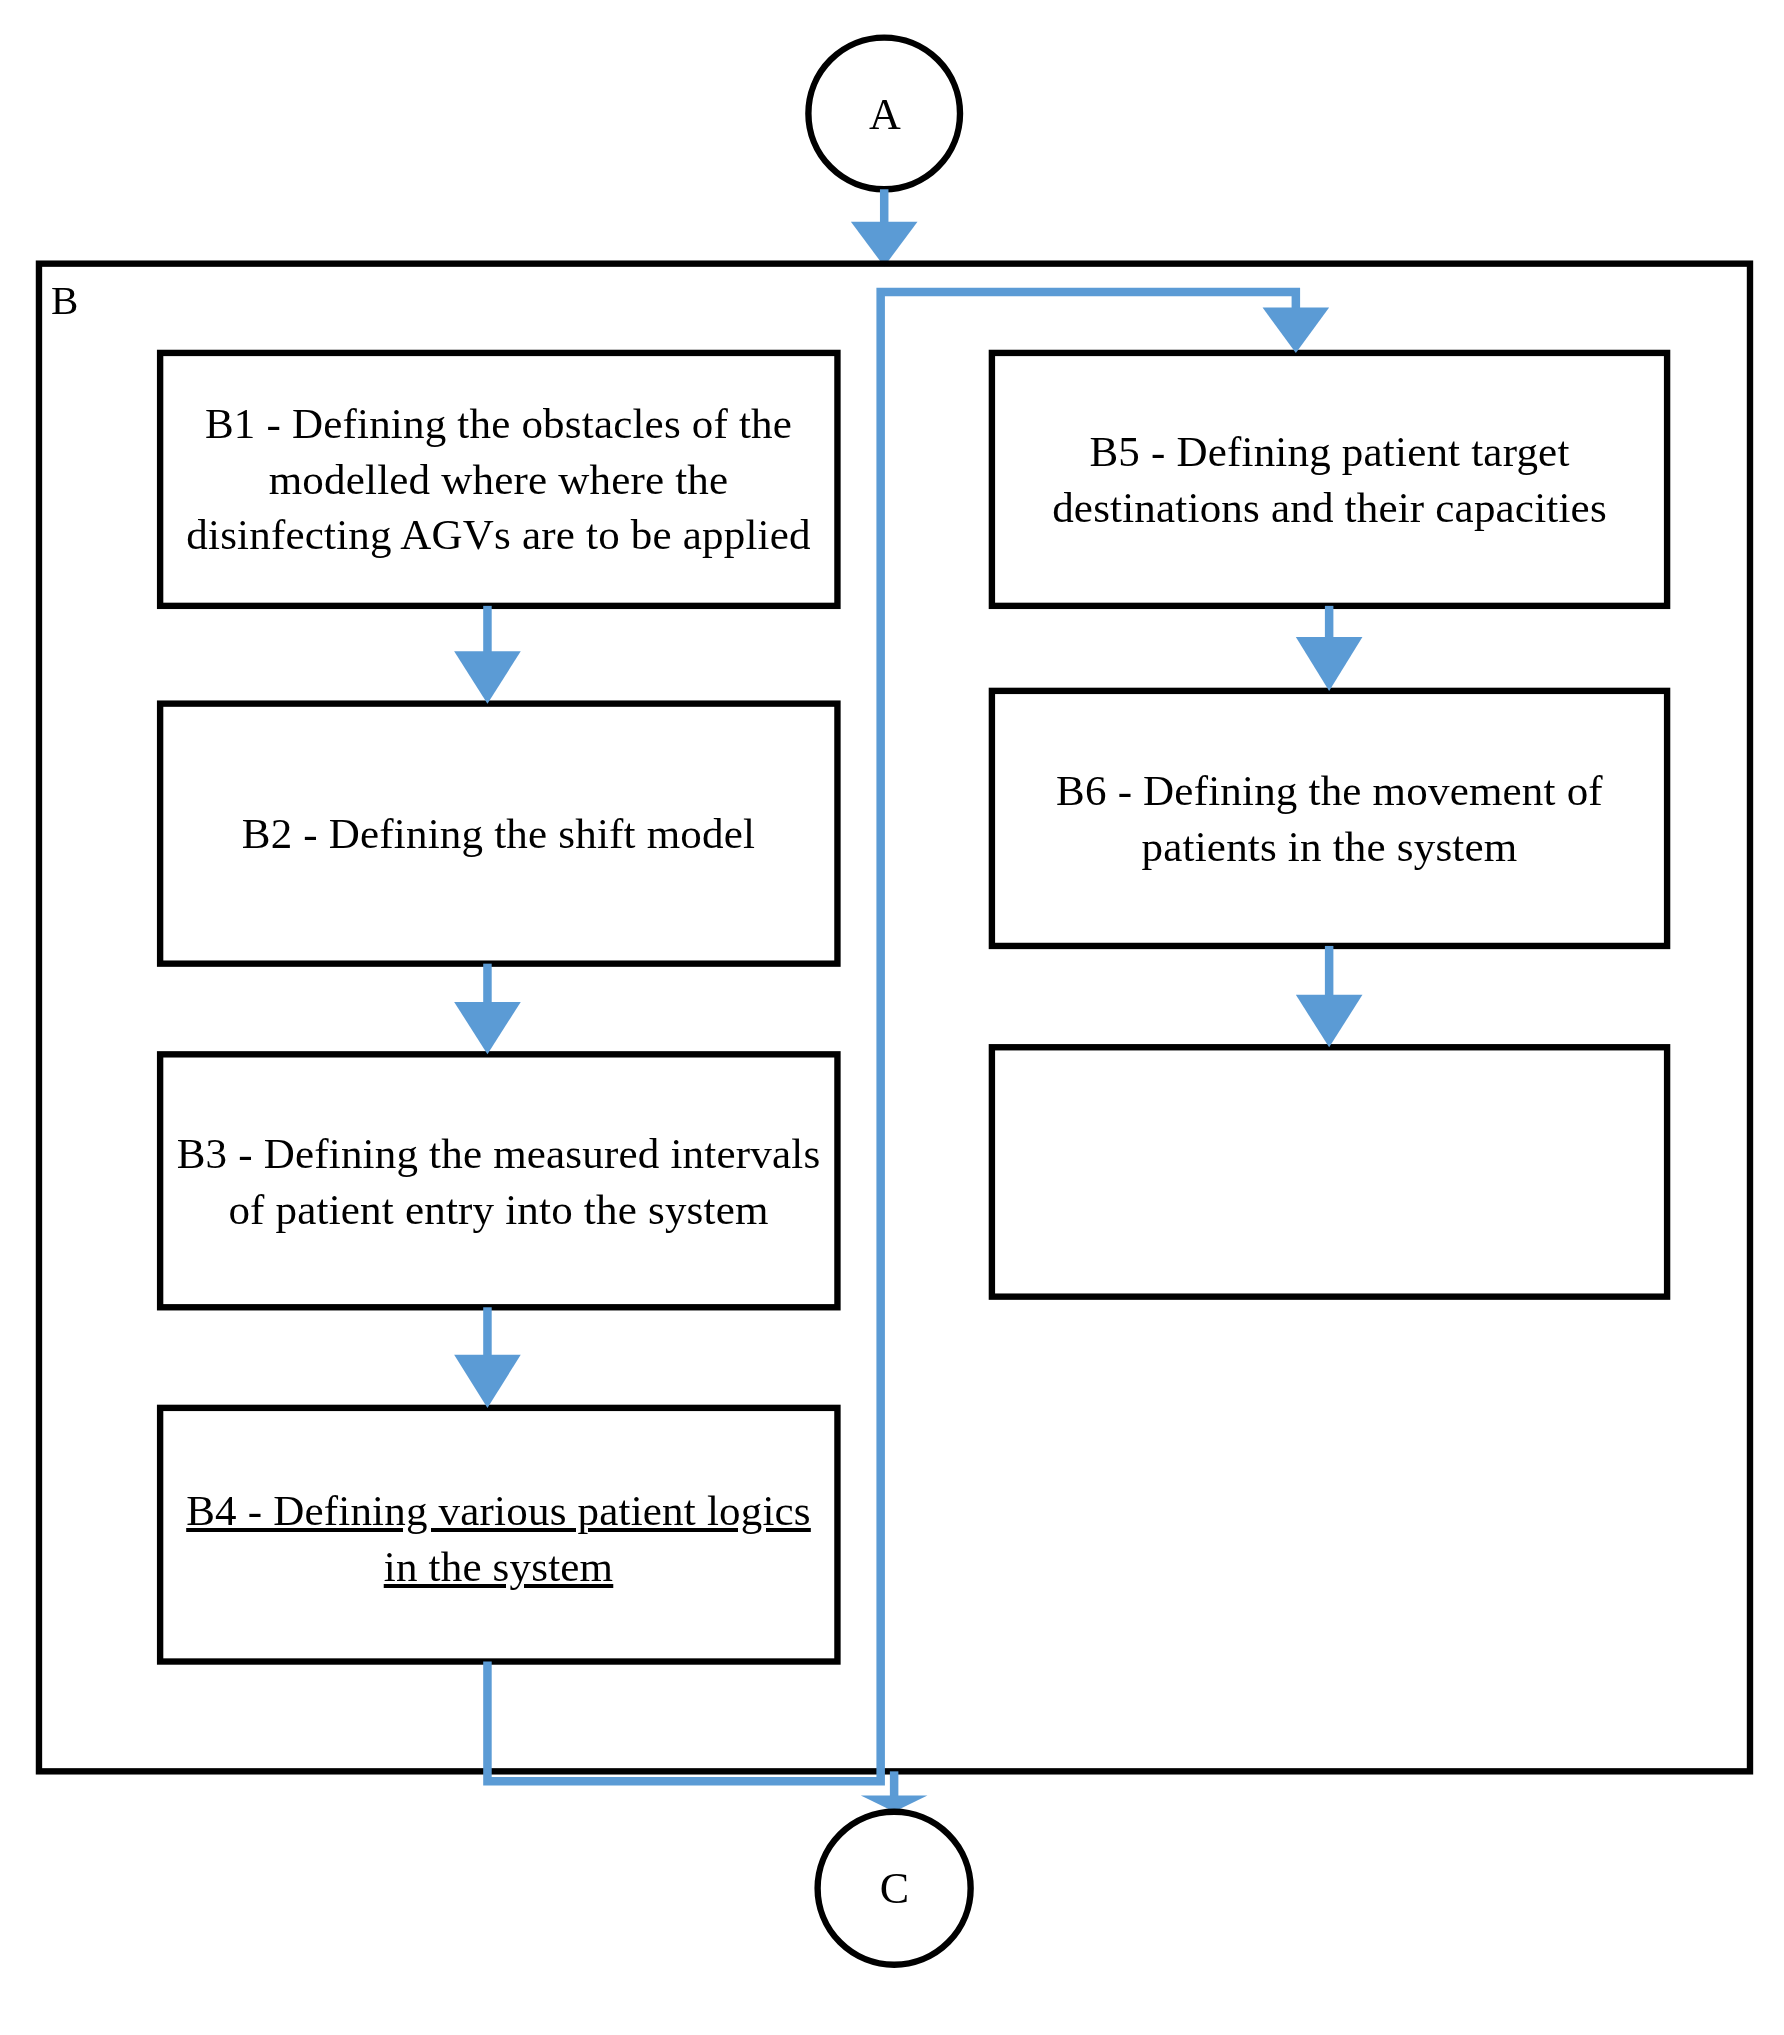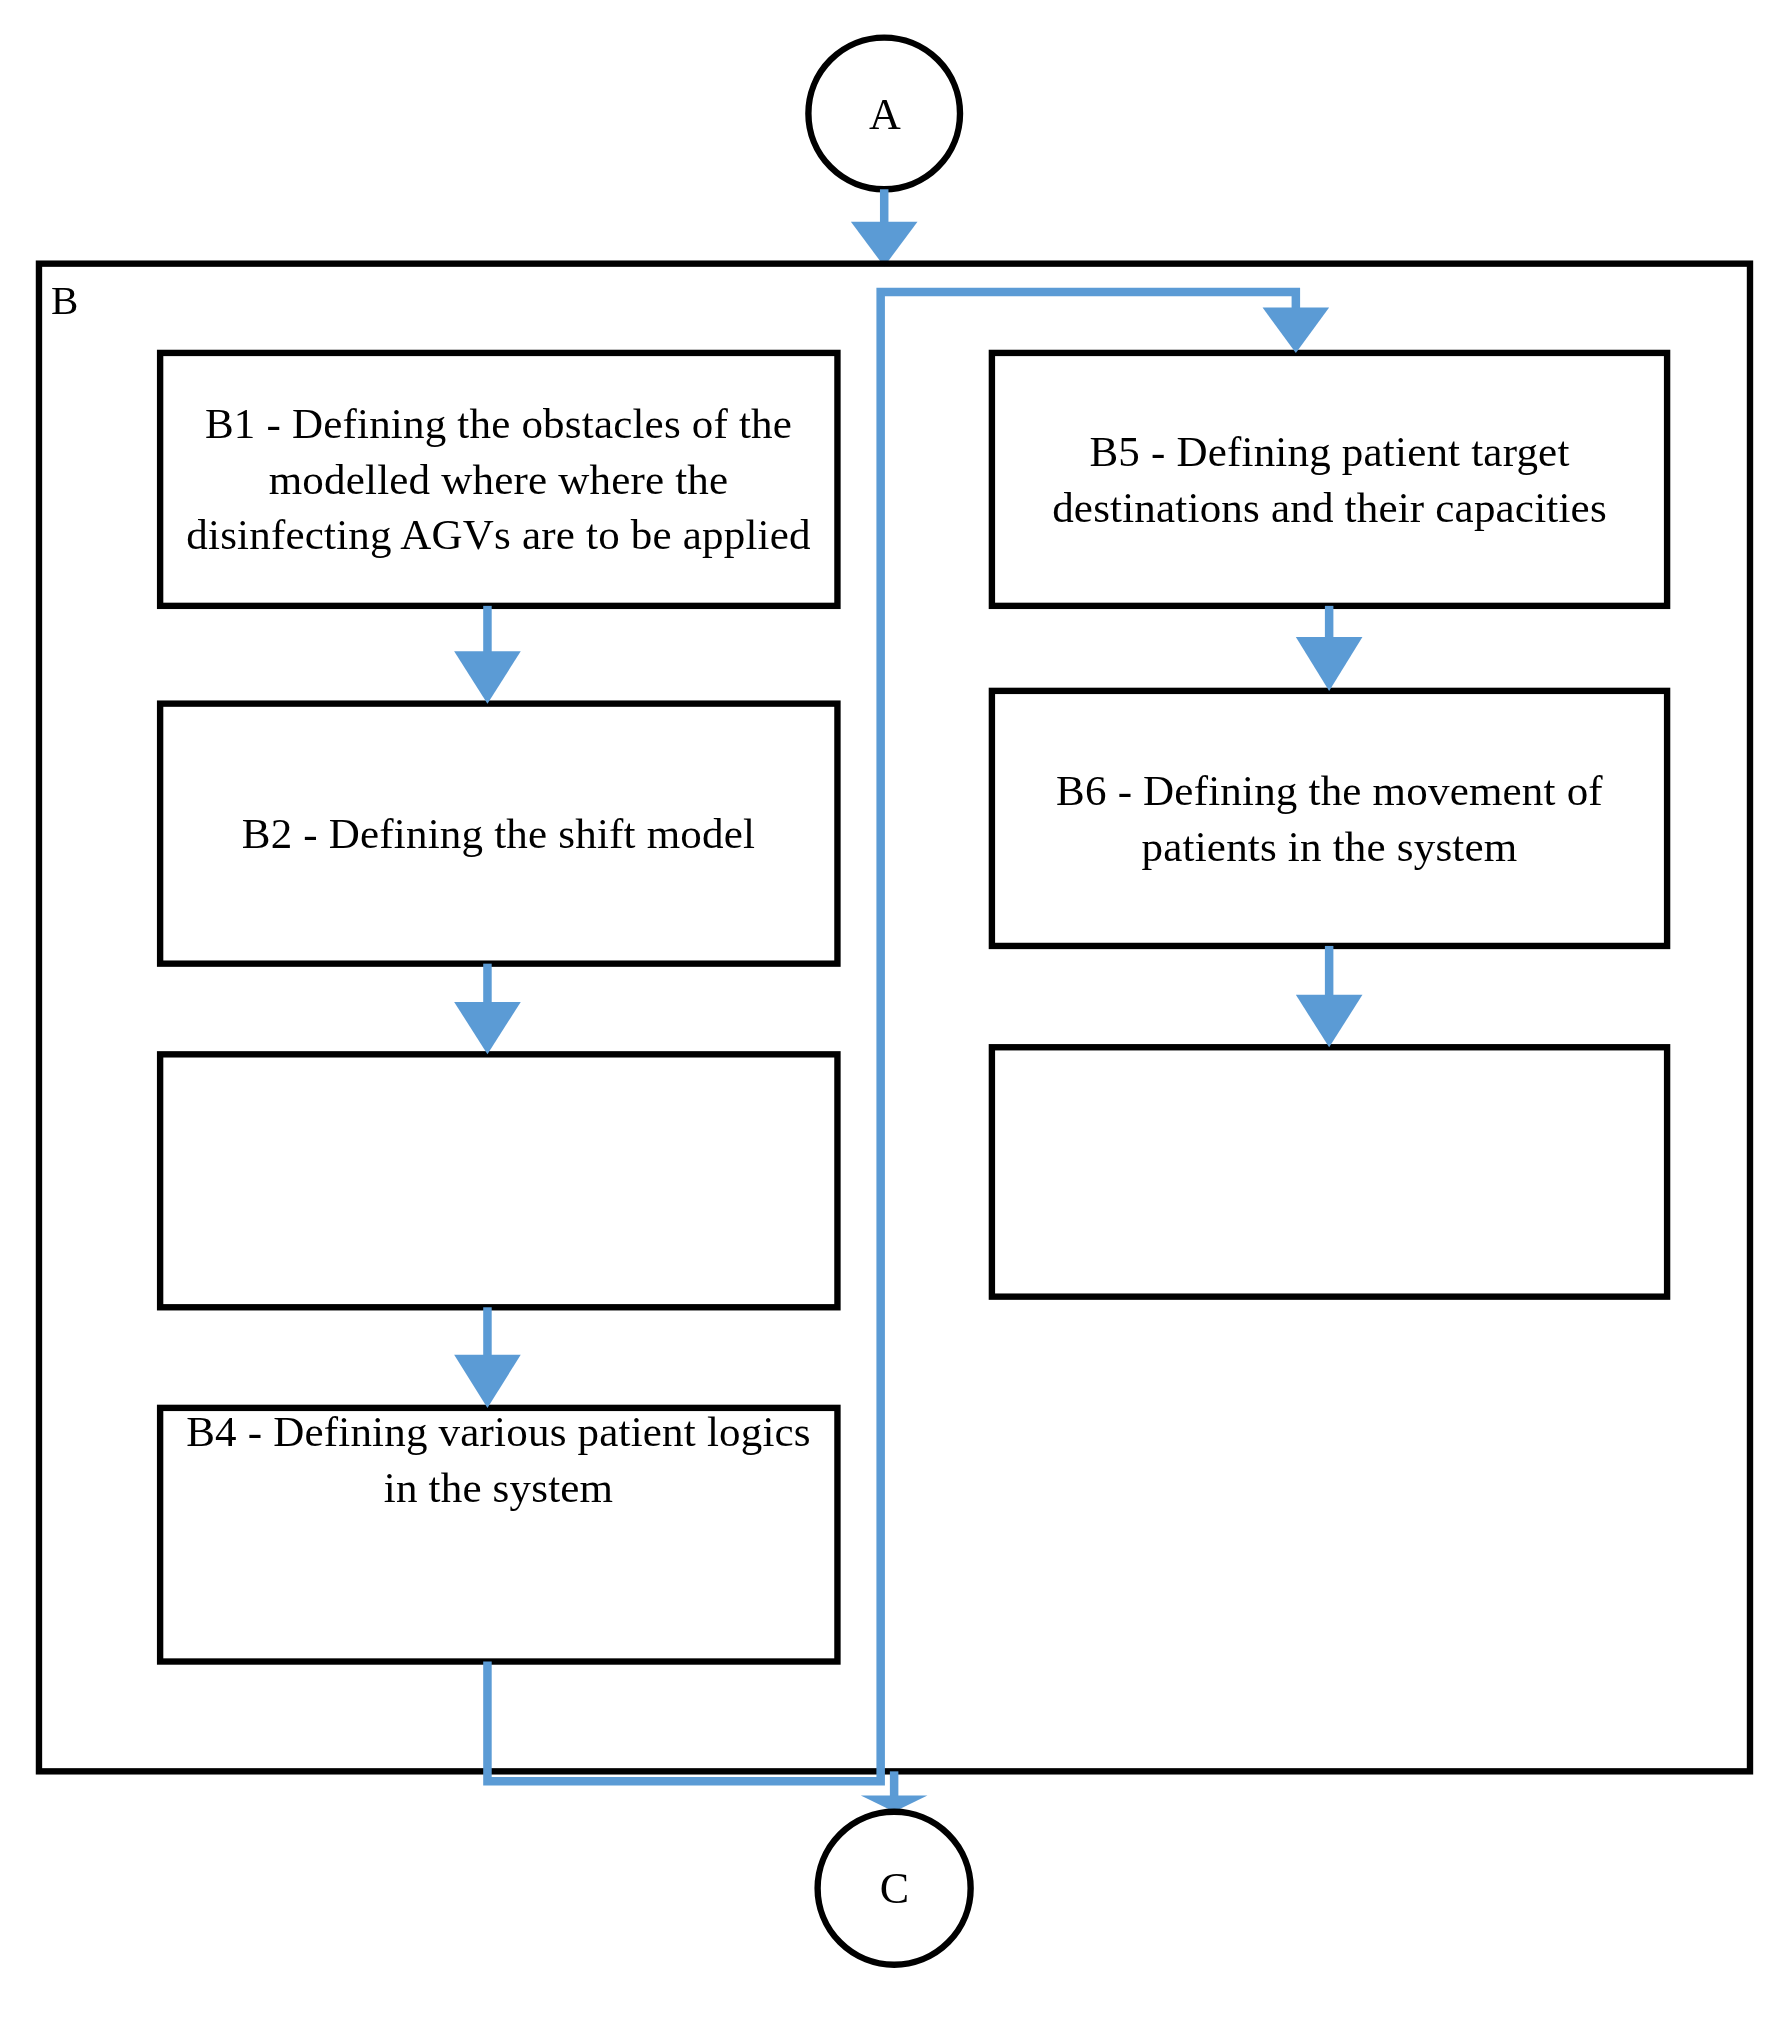--- a/index.html
+++ b/index.html
@@ -150,19 +150,20 @@
   </svg>
 
   <div class="group-label" style="left:51px; top:276px; width:128px; height:64px;">B</div>
 
   <div class="terminal-text" style="left:809px; top:38px; width:152px; height:152px;">A</div>
 
   <div class="terminal-text" style="left:818px; top:1812px; width:153px; height:153px;">C</div>
 
   <div class="box-text" style="left:160px; top:353px; width:677px; height:253px;">B1 - Defining the obstacles of the modelled where where the disinfecting AGVs are to be applied</div>
   <div class="box-text" style="left:160px; top:704px; width:677px; height:260px;">B2 - Defining the shift model</div>
-  <div class="box-text" style="left:160px; top:1333px; width:677px; height:254px;">B4 - Defining various patient logics in the system</div>
+  <div class="box-text" style="left:160px; top:1055px; width:677px; height:253px;">B3 - Defining the measured intervals of patient entry into the system</div>
+  <div class="box-text" style="left:160px; top:1412px; width:677px; height:254px;text-decoration:underline;">B4 - Defining various patient logics in the system</div>
 
   <div class="box-text" style="left:992px; top:353px; width:675px; height:253px;">B5 - Defining patient target destinations and their capacities</div>
   <div class="box-text" style="left:992px; top:691px; width:675px; height:255px;text-align:center;">B6 - Defining the movement of patients in the system</div>
 
 </div>
 
 
 </body></html>

